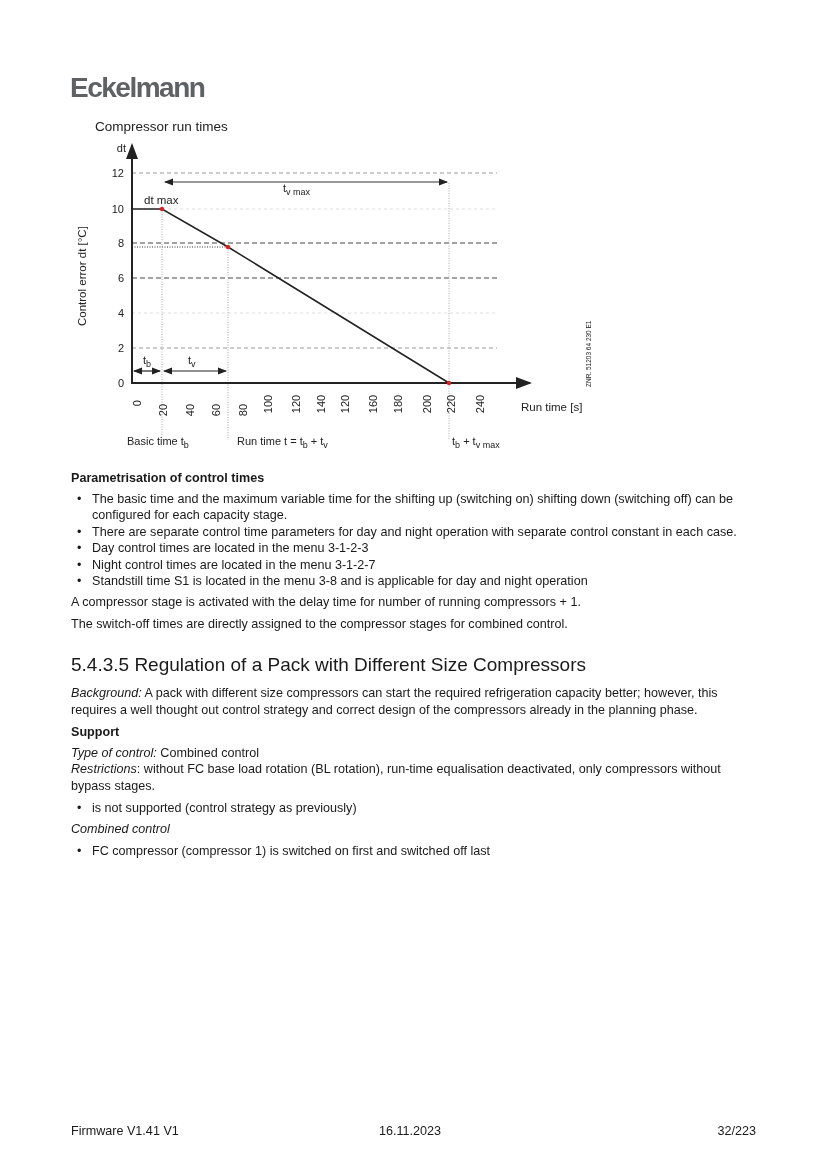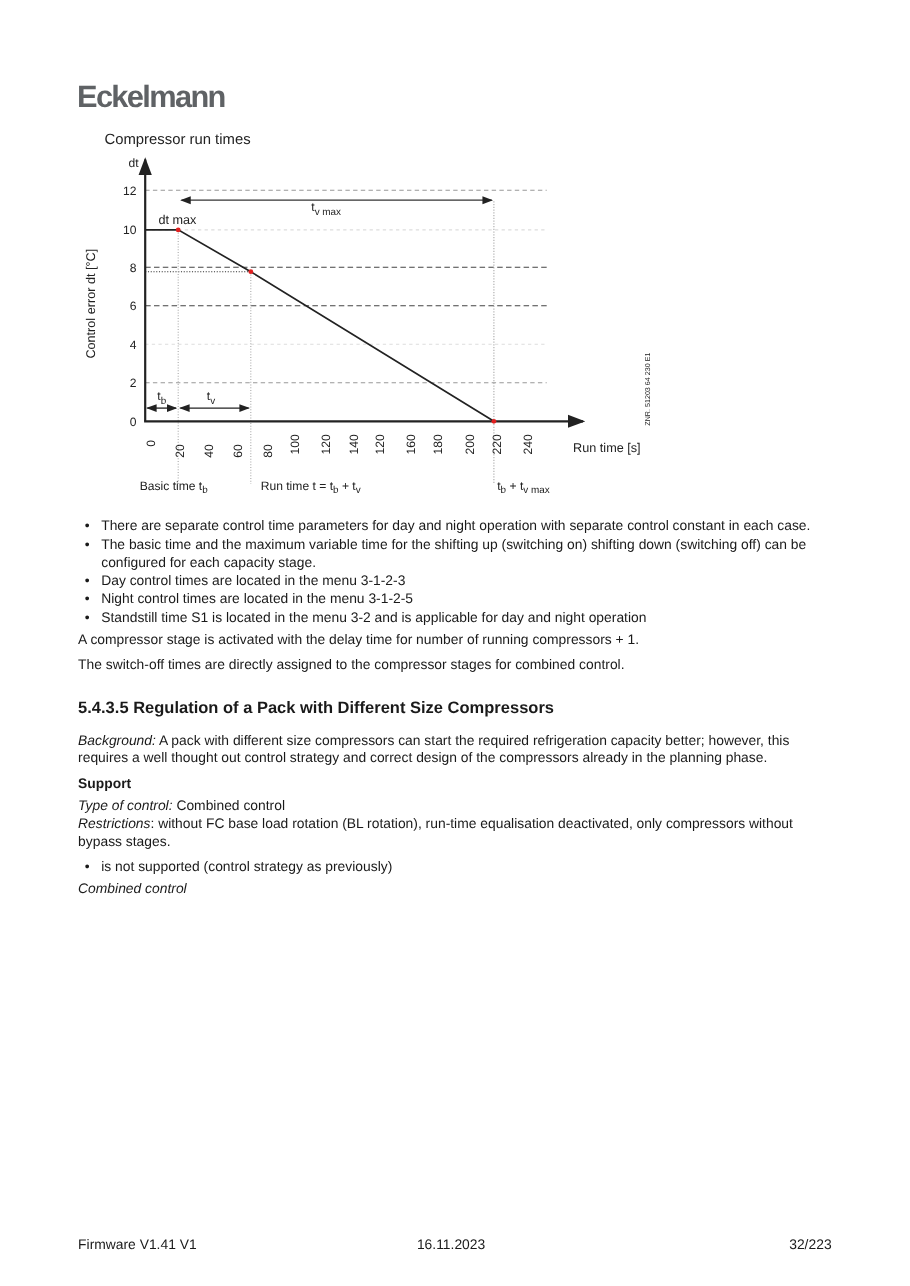--- a/index.html
+++ b/index.html
@@ -8,21 +8,21 @@
   .logo { position:absolute; left:70px; top:40px; font-family:"Liberation Sans", sans-serif;
           font-weight:bold; font-size:28px; color:#5f6265; letter-spacing:-1.5px;margin-top:32px; }
   .chart { position:absolute; left:0; top:0; }
   .chart text { font-family:"Liberation Sans", sans-serif; fill:#222; }
   .content { position:absolute; left:71px; top:470px; width:690px; font-size:12.6px; line-height:16.5px; }
   .content p { margin:0 0 6px 0; }
   .h-bold { font-weight:bold; margin:0 0 4px 0; }
   ul { margin:0 0 4px 0; padding-left:0; list-style:none; }
   ul li { position:relative; padding-left:21px; }
   ul li::before { content:"•"; position:absolute; left:6px; top:0; }
-  .sec-title { font-weight:bold; font-size:15px; margin:24px 0 12px 0; }
+  .sec-title { font-weight:normal; font-size:19px; margin:24px 0 12px 0; }
   .it { font-style:italic; }
   .footer { position:absolute; top:1124px; left:71px; width:685px; font-size:12.6px; }
   .footer .l { position:absolute; left:0; }
   .footer .c { position:absolute; left:308px; }
   .footer .r { position:absolute; right:0; }
 </style>
 </head>
 <body>
 
 <div class="logo">Eckelmann</div>
@@ -102,39 +102,41 @@
   <text x="521" y="411" font-size="11.5">Run time [s]</text>
 
   <text x="127" y="445" font-size="11"><tspan>Basic time t</tspan><tspan dy="3" font-size="9">b</tspan></text>
   <text x="237" y="445" font-size="11"><tspan>Run time t = t</tspan><tspan dy="3" font-size="9">b</tspan><tspan dy="-3"> + t</tspan><tspan dy="3" font-size="9">v</tspan></text>
   <text x="452" y="445" font-size="11"><tspan>t</tspan><tspan dy="3" font-size="9">b</tspan><tspan dy="-3"> + t</tspan><tspan dy="3" font-size="9">v max</tspan></text>
 
   <text transform="translate(591,387) rotate(-90)" font-size="6.5">ZNR. 51203 64 230 E1</text>
 </svg>
 
 <div class="content">
+  <div class="h-bold">Parametrisation of control times</div>
   <ul>
+    <li>The basic time and the maximum variable time for the shifting up (switching on) shifting down (switching off) can be configured for each capacity stage.</li>
     <li>There are separate control time parameters for day and night operation with separate control constant in each case.</li>
-    <li>The basic time and the maximum variable time for the shifting up (switching on) shifting down (switching off) can be configured for each capacity stage.</li>
     <li>Day control times are located in the menu 3-1-2-3</li>
-    <li>Night control times are located in the menu 3-1-2-5</li>
-    <li>Standstill time S1 is located in the menu 3-2 and is applicable for day and night operation</li>
+    <li>Night control times are located in the menu 3-1-2-7</li>
+    <li>Standstill time S1 is located in the menu 3-8 and is applicable for day and night operation</li>
   </ul>
   <p>A compressor stage is activated with the delay time for number of running compressors + 1.</p>
   <p>The switch-off times are directly assigned to the compressor stages for combined control.</p>
 
   <div class="sec-title">5.4.3.5  Regulation of a Pack with Different Size Compressors</div>
   <p><span class="it">Background:</span><span> A pack with different size compressors can start the required refrigeration capacity better; however, this requires a well thought out control strategy and correct design of the compressors already in the planning phase.</span></p>
   <div class="h-bold">Support</div>
   <p><span class="it">Type of control:</span><span> Combined control</span><br><span class="it">Restrictions</span><span>: without FC base load rotation (BL rotation), run-time equalisation deactivated, only compressors without bypass stages.</span></p>
   <ul>
     <li>is not supported (control strategy as previously)</li>
   </ul>
   <p class="it">Combined control</p>
   <ul>
+    <li>FC compressor (compressor 1) is switched on first and switched off last</li>
   </ul>
 </div>
 
 <div class="footer">
   <span class="l">Firmware V1.41 V1</span>
   <span class="c">16.11.2023</span>
   <span class="r">32/223</span>
 </div>
 
 </body></html>

